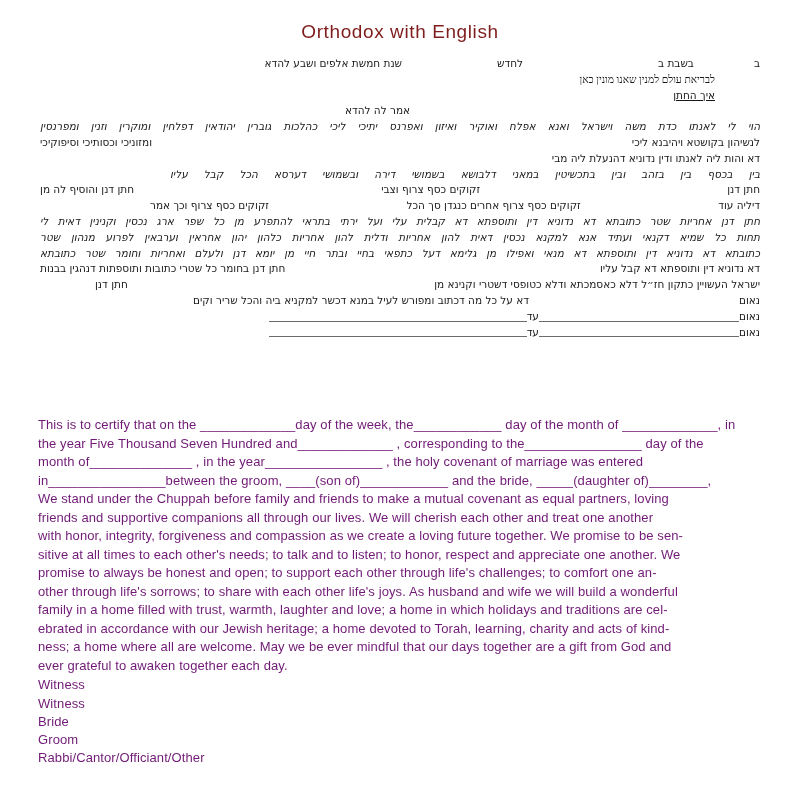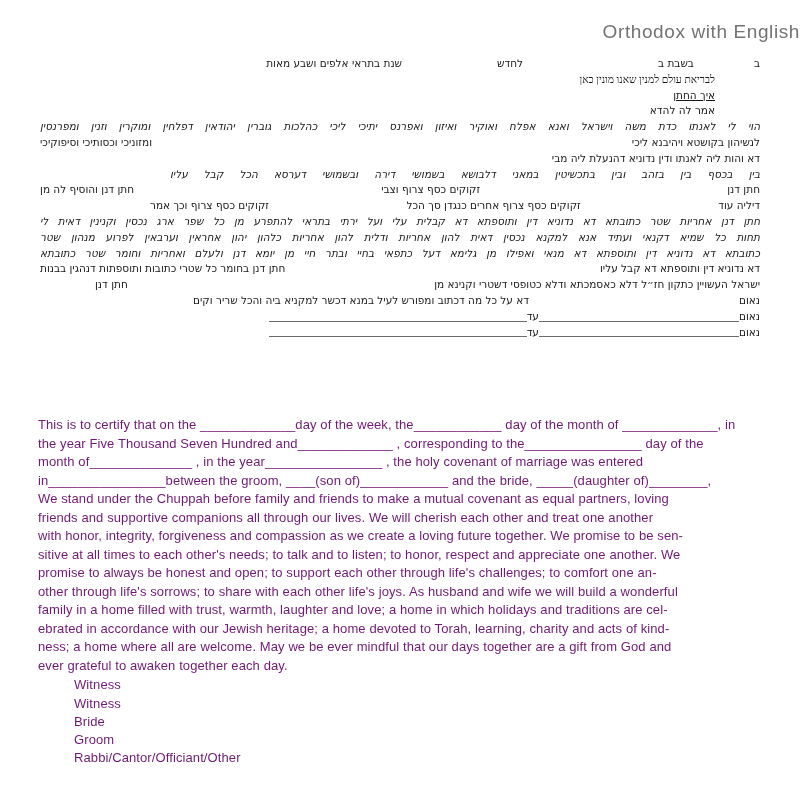--- a/index.html
+++ b/index.html
@@ -1,22 +1,22 @@
 <!DOCTYPE html>
 <html><head>
 <meta charset="utf-8">
 <style>
   html,body { margin:0; padding:0; background:#ffffff; }
   .page {
     width:800px; height:800px; background:#ffffff; overflow:hidden;
     font-family:"Liberation Sans", sans-serif; position:relative;
   }
   .title {
-    padding-top:20px; text-align:right;
-    font-size:19px; letter-spacing:0.6px; color:#737373; line-height:24px;
+    padding-top:20px; text-align:center;
+    font-size:19px; letter-spacing:0.6px; color:#7f1d1d; line-height:24px;
   }
   
   .hebrew {
     width:720px; margin:12px auto 0 auto;
     direction:rtl; unicode-bidi:embed;
     font-family:"DejaVu Sans", sans-serif;
     font-size:10.5px; color:#191919;
   }
   .heb-line { height:15.8px; line-height:15.8px; white-space:nowrap; }
   .heb-line.tokens  { display:flex; align-items:baseline; justify-content:flex-start; }
@@ -29,41 +29,41 @@
     border-bottom:1px solid #6a6a6a; height:1px;
     align-self:flex-end; margin-bottom:3px;
   }
   
   .english {
     width:724px; margin:76px auto 0 auto;
     font-size:13px; line-height:18.5px; color:#701a75;
     letter-spacing:0.1px;
   }
   .eng-line { white-space:pre; }
-  .sig-labels { margin-top:1px;margin-left:36px; }
+  .sig-labels { margin-top:1px; }
   .sig-label { line-height:18.2px; white-space:pre; }
 </style>
 </head>
 <body>
 
 <div class="page">
   <div class="title">Orthodox with English</div>
   <div class="hebrew">
       <div class="heb-line tokens">
         <span>ב</span>
         <span class="hgap" style="width: 60px;"></span>
         <span>בשבת ב</span>
         <span class="hgap" style="width: 135px;"></span>
         <span>לחדש</span>
         <span class="hgap" style="width: 95px;"></span>
-        <span>שנת בתראי אלפים ושבע מאות</span>
+        <span>שנת חמשת אלפים ושבע להדא</span>
       </div>
       <div class="heb-line right" style="padding-right: 45px; font-family: Liberation Serif, serif;">לבריאת עולם למנין שאנו מונין כאן</div>
       <div class="heb-line right" style="padding-right: 45px; text-decoration: underline;">איך החתן</div>
-      <div class="heb-line right" style="padding-right: 45px;">אמר לה להדא</div>
+      <div class="heb-line right" style="padding-right: 45px; text-align: center;">אמר לה להדא</div>
       <div class="heb-line justify">הוי לי לאנתו כדת משה וישראל ואנא אפלח ואוקיר ואיזון ואפרנס יתיכי ליכי כהלכות גוברין יהודאין דפלחין ומוקרין וזנין ומפרנסין</div>
       <div class="heb-line between">
         <span>לנשיהון בקושטא ויהיבנא ליכי</span>
         <span>ומזוניכי וכסותיכי וסיפוקיכי</span>
       </div>
       <div class="heb-line between">
         <span>דא והות ליה לאנתו ודין נדוניא דהנעלת ליה מבי</span>
       </div>
       <div class="heb-line justify" style="padding-left: 130px;">בין בכסף בין בזהב ובין בתכשיטין במאני דלבושא בשמושי דירה ובשמושי דערסא הכל קבל עליו</div>
       <div class="heb-line between">

